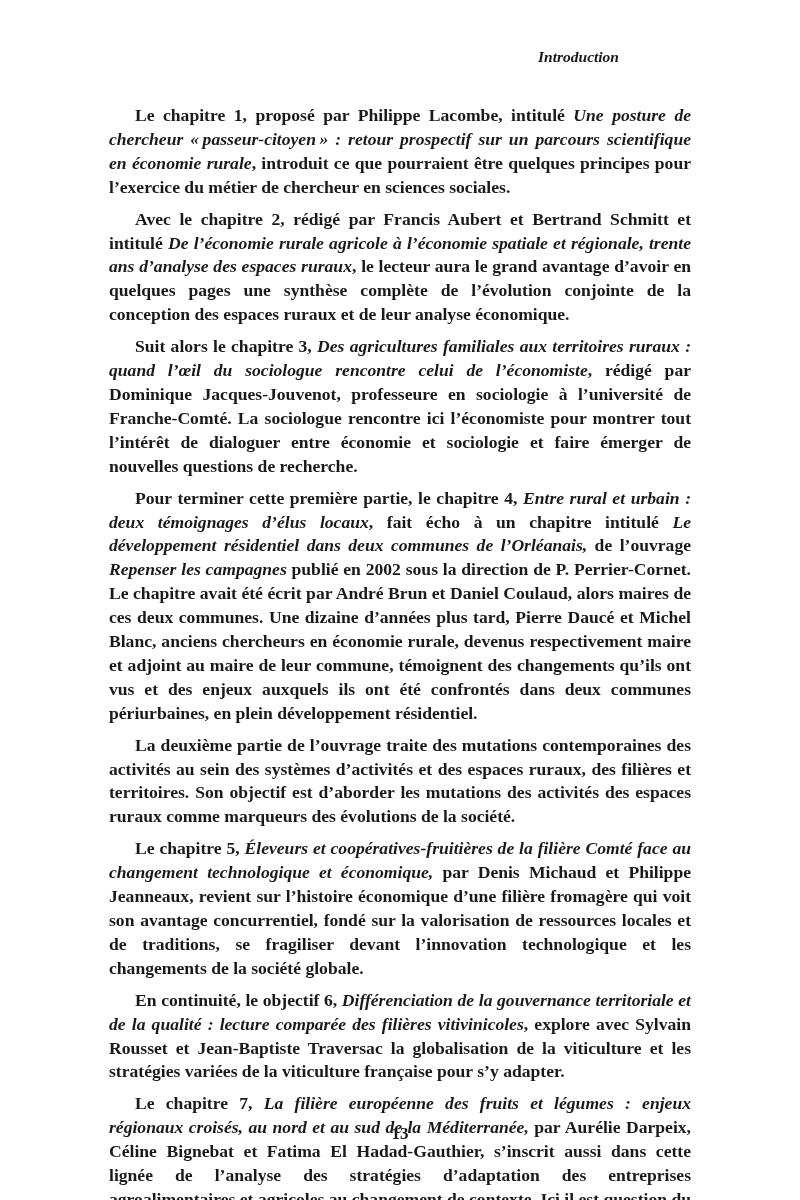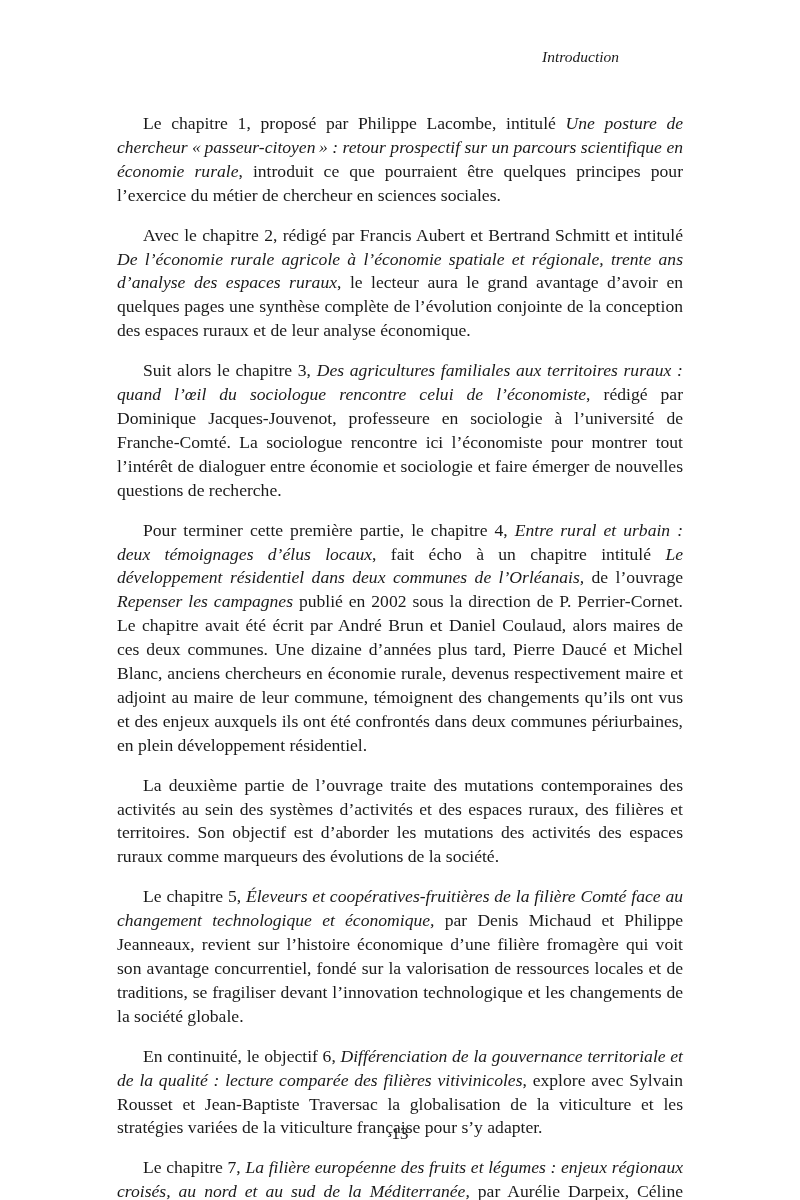--- a/index.html
+++ b/index.html
@@ -11,42 +11,42 @@
       width: 800px;
       height: 1200px;
       position: relative;
       overflow: hidden;
       color: #1a1a1a;
       font-family: "Liberation Serif", "DejaVu Serif", serif;
     }
     .page {
       position: absolute;
       left: 0; top: 0;
-      width: 720px; height: 1200px;
+      width: 720px; height: 1200px; font-weight: bold;
     }
     .running-header {
       position: absolute;
       top: 48px;
       right: 101px;
       font-style: italic;
       font-size: 15.5px;
       color: #1a1a1a;
     }
     .body-text {
       position: absolute;
       top: 96px;
       left: 101px;
       width: 598px;
       font-size: 17.6px;
       line-height: 23.9px;
       text-align: justify;
       hyphens: manual;
     }
     .body-text p {
-      margin: 16px;
+      margin: 8px;
       text-indent: 26px;
     }
     .body-text .it {
       font-style: italic;
     }
     .page-number {
       position: absolute;
       top: 1124px;
       left: 0;
       width: 800px;

